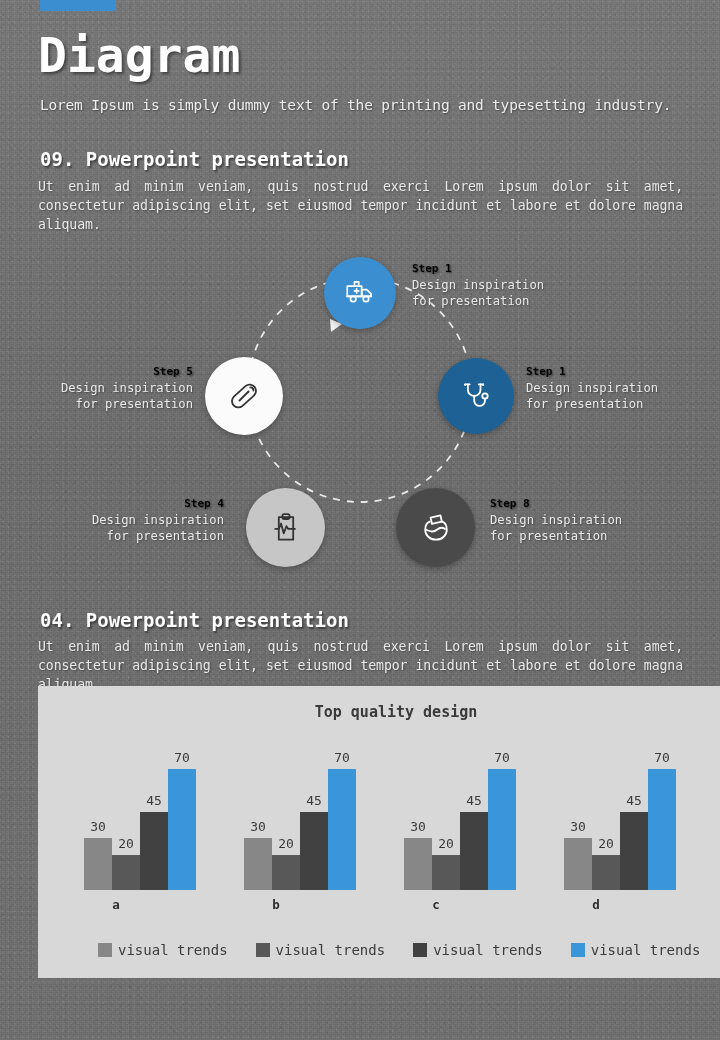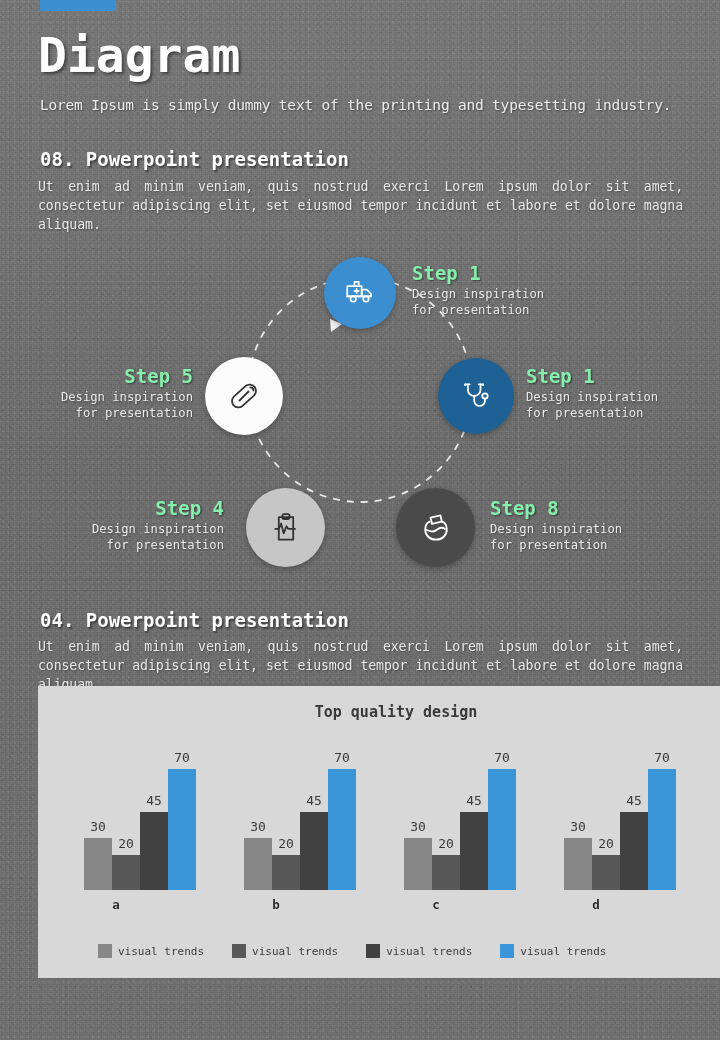--- a/index.html
+++ b/index.html
@@ -63,21 +63,21 @@
   
   .diagram{position:absolute;left:0;top:235px;width:720px;height:350px;}
   .dash-svg{position:absolute;left:0;top:0;}
   .node{
     position:absolute;border-radius:50%;
     display:flex;align-items:center;justify-content:center;
     box-shadow:0 2px 6px rgba(0,0,0,.28);
   }
   .lbl{position:absolute;}
   .lbl .st{
-    font-size:19px;font-weight:bold;color:#86efac;
+    font-size:11px;font-weight:bold;color:#000000;
     text-shadow:1.2px 1.2px 2px rgba(0,0,0,.45);
     margin-bottom:3px;
   }
   .lbl .ds{
     font-size:12.2px;line-height:15.5px;color:#e9e9e9;
     text-shadow:1px 1px 2px rgba(0,0,0,.35);
     white-space:pre-line;
   }
   .lbl.right{text-align:right;}
 
@@ -97,36 +97,36 @@
     position:absolute;left:50%;transform:translateX(-50%);
     top:-19px;font-size:13px;color:#3a3a3a;white-space:nowrap;
   }
   .cat{
     position:absolute;bottom:16px;left:0;width:100%;text-align:center;
     font-size:12.5px;font-weight:bold;color:#2e2e2e;
   }
   .legend{position:absolute;left:60px;bottom:20px;display:flex;gap:10px;align-items:center;}
   .lg{display:flex;align-items:center;gap:6px;margin-right:18px;}
   .sw{width:14px;height:14px;display:block;}
-  .lgt{font-size:11px;color:#3c3c3c;white-space:nowrap;}
+  .lgt{font-size:14px;color:#3c3c3c;white-space:nowrap;}
 </style>
 </head>
 <body>
 
 <div id="bg"></div>
 <div id="grain"></div>
 
 <div id="page">
 
   <div class="accent-bar"></div>
 
   <div class="title">Diagram</div>
   <div class="subtitle">Lorem Ipsum is simply dummy text of the printing and typesetting industry.</div>
 
-  <div class="sec-head" style="top:148px">08. Powerpoint presentation</div>
+  <div class="sec-head" style="top:148px">09. Powerpoint presentation</div>
   <div class="sec-body" style="top:177px">Ut enim ad minim veniam, quis nostrud exerci  Lorem ipsum dolor sit amet, consectetur adipiscing elit, set eiusmod tempor incidunt et labore et dolore magna aliquam.</div>
 
   <div class="diagram">
 
     <svg class="dash-svg" width="720" height="350">
       <circle cx="360" cy="155" r="112" fill="none" stroke="#efefef" stroke-width="1.8" stroke-dasharray="7 7" stroke-linecap="butt" opacity=".95"></circle>
       <polygon points="330,84 342,89 331,97" fill="#f2f2f2"></polygon>
     </svg>
 
     <div class="node" style="left:324px;top:22px;width:72px;height:72px;background:#3b8fd0;">

